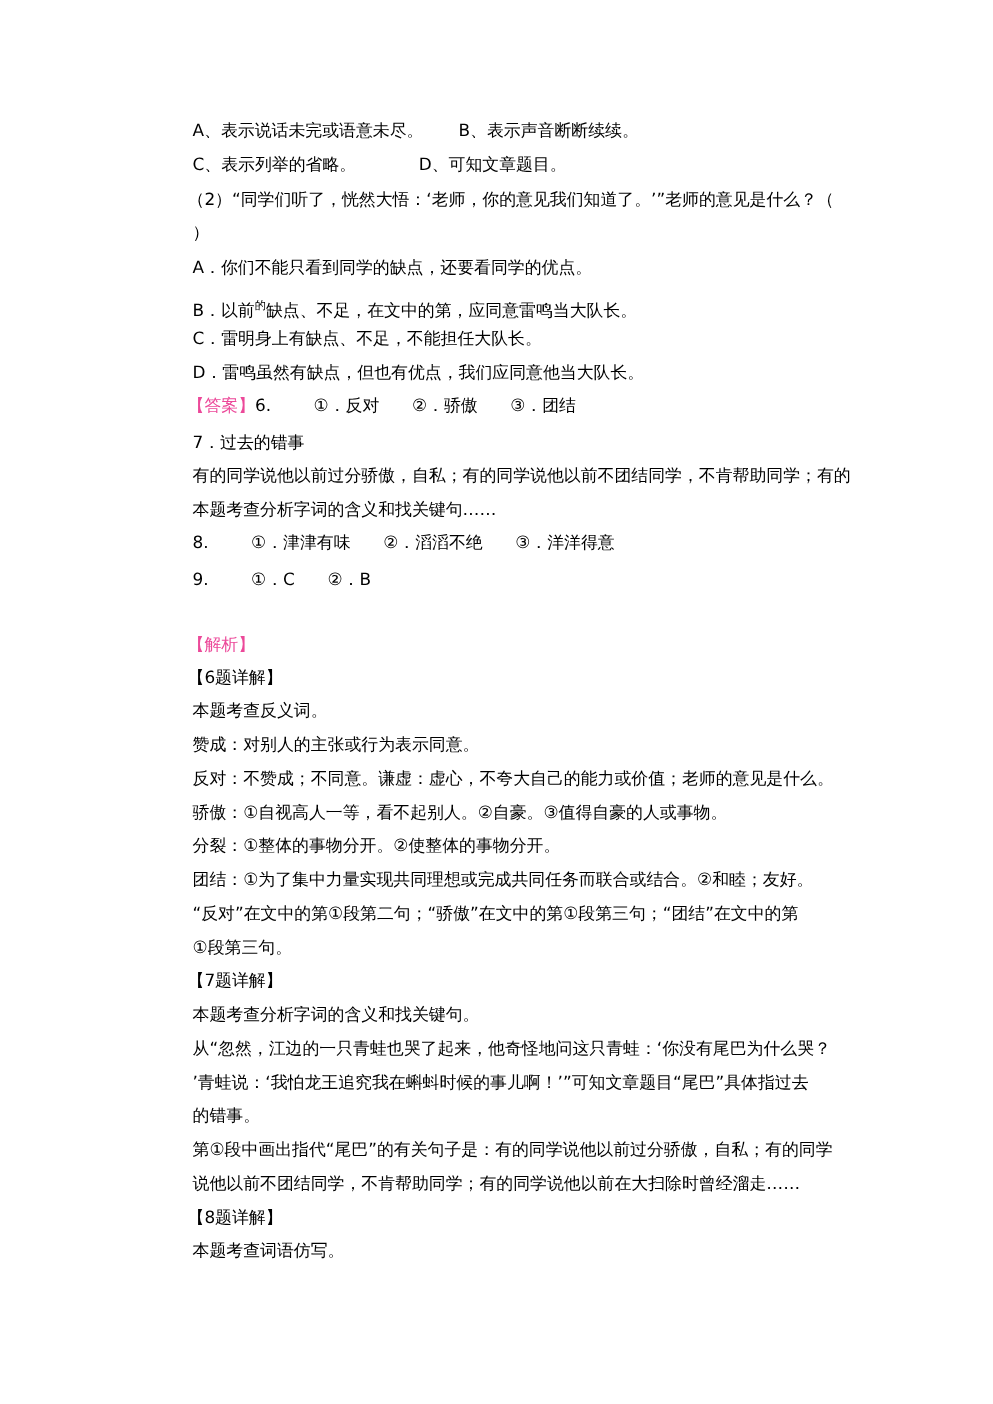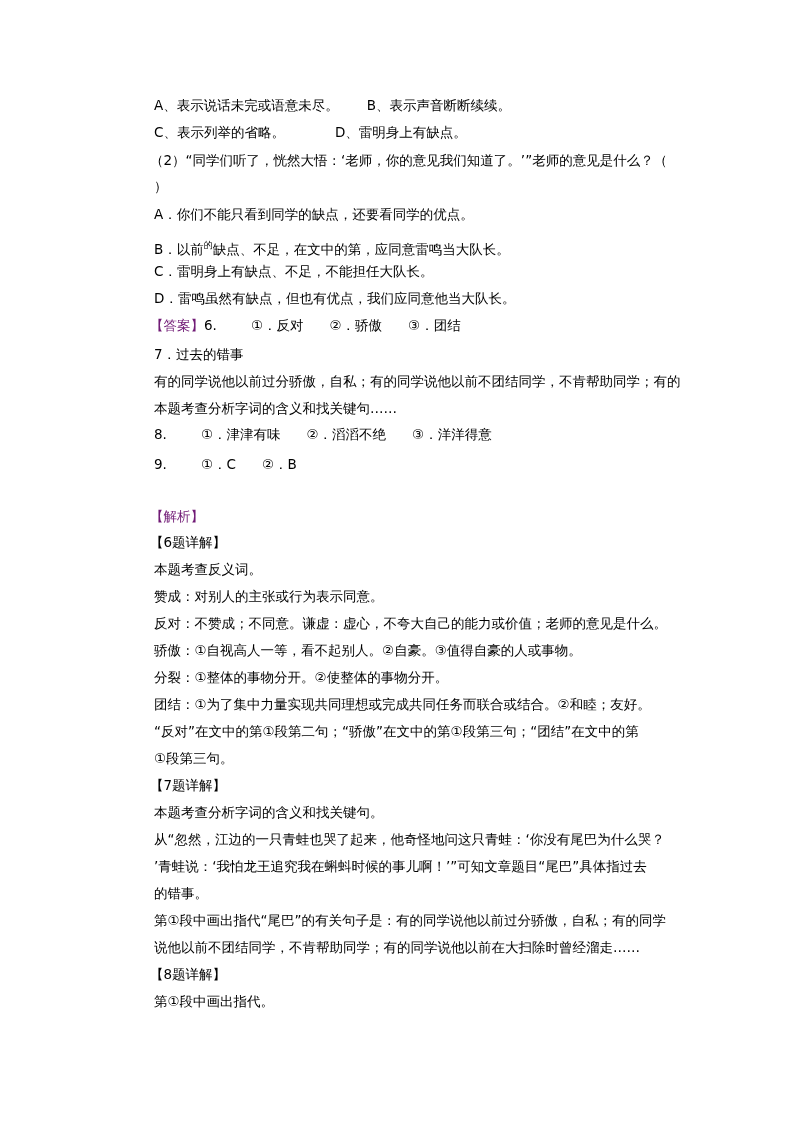--- a/index.html
+++ b/index.html
@@ -1,34 +1,34 @@
 <!DOCTYPE html>
 <html><head>
 <meta charset="utf-8">
 <style>
   html, body { margin: 0; padding: 0; background: #ffffff; }
   body { width: 794px; height: 1123px; position: relative; overflow: hidden;
          font-family: "DejaVu Sans", "Liberation Sans", sans-serif; color: #000; }
   .page { position: absolute; left: 118px; top: 92px; width: 560px; }
   .line { position: absolute; left: 0; font-size: 13.5px; line-height: 20px; white-space: nowrap; margin-left: 36px; }
-  .blue { color: #701a75; text-align: right; }
+  .blue { color: #ec4899; text-align: right; }
   .u { text-underline-offset: 3px; }
   .gap { display: inline-block; }
   .sup { font-size: 9px; vertical-align: 6px; }
 </style>
 </head>
 <body>
 
 <div class="page">
 
   <div class="line" style="top:3px">
     <span>A、表示说话未完或语意未尽。</span><span class="gap" style="width:28px"></span><span>B、表示声音断断续续。</span>
   </div>
   <div class="line" style="top:30px">
-    <span>C、表示列举的省略。</span><span class="gap" style="width:50px"></span><span>D、雷明身上有缺点。</span>
+    <span>C、表示列举的省略。</span><span class="gap" style="width:50px"></span><span>D、可知文章题目。</span>
   </div>
   <div class="line" style="top:58px; left:-4px">（2）“同学们听了，恍然大悟：‘老师，你的意见我们知道了。’”老师的意见是什么？（</div>
   <div class="line" style="top:84px">）</div>
 
   <div class="line" style="top:112px">A．你们不能只看到同学的缺点，还要看同学的优点。</div>
   <div class="line" style="top:143px">
     <span>B．以前</span><span class="sup">的</span><span>缺点、不足，在文中的第，应同意雷鸣当大队长。</span>
   </div>
   <div class="line" style="top:169px">C．雷明身上有缺点、不足，不能担任大队长。</div>
   <div class="line" style="top:196px">D．雷鸣虽然有缺点，但也有优点，我们应同意他当大队长。</div>
@@ -60,14 +60,14 @@
 
   <div class="line" style="top:683px; left:-4px">【7题详解】</div>
   <div class="line" style="top:710px">本题考查分析字词的含义和找关键句。</div>
   <div class="line" style="top:737px">从“忽然，江边的一只青蛙也哭了起来，他奇怪地问这只青蛙：‘你没有尾巴为什么哭？</div>
   <div class="line" style="top:764px">’青蛙说：‘我怕龙王追究我在蝌蚪时候的事儿啊！’”可知文章题目“尾巴”具体指过去</div>
   <div class="line" style="top:791px">的错事。</div>
   <div class="line" style="top:818px">第①段中画出指代“尾巴”的有关句子是：有的同学说他以前过分骄傲，自私；有的同学</div>
   <div class="line" style="top:845px">说他以前不团结同学，不肯帮助同学；有的同学说他以前在大扫除时曾经溜走……</div>
 
   <div class="line" style="top:872px; left:-4px">【8题详解】</div>
-  <div class="line" style="top:899px">第①段中画出指代。</div>
+  <div class="line" style="top:899px">本题考查词语仿写。</div>
 </div>
 
 </body></html>

